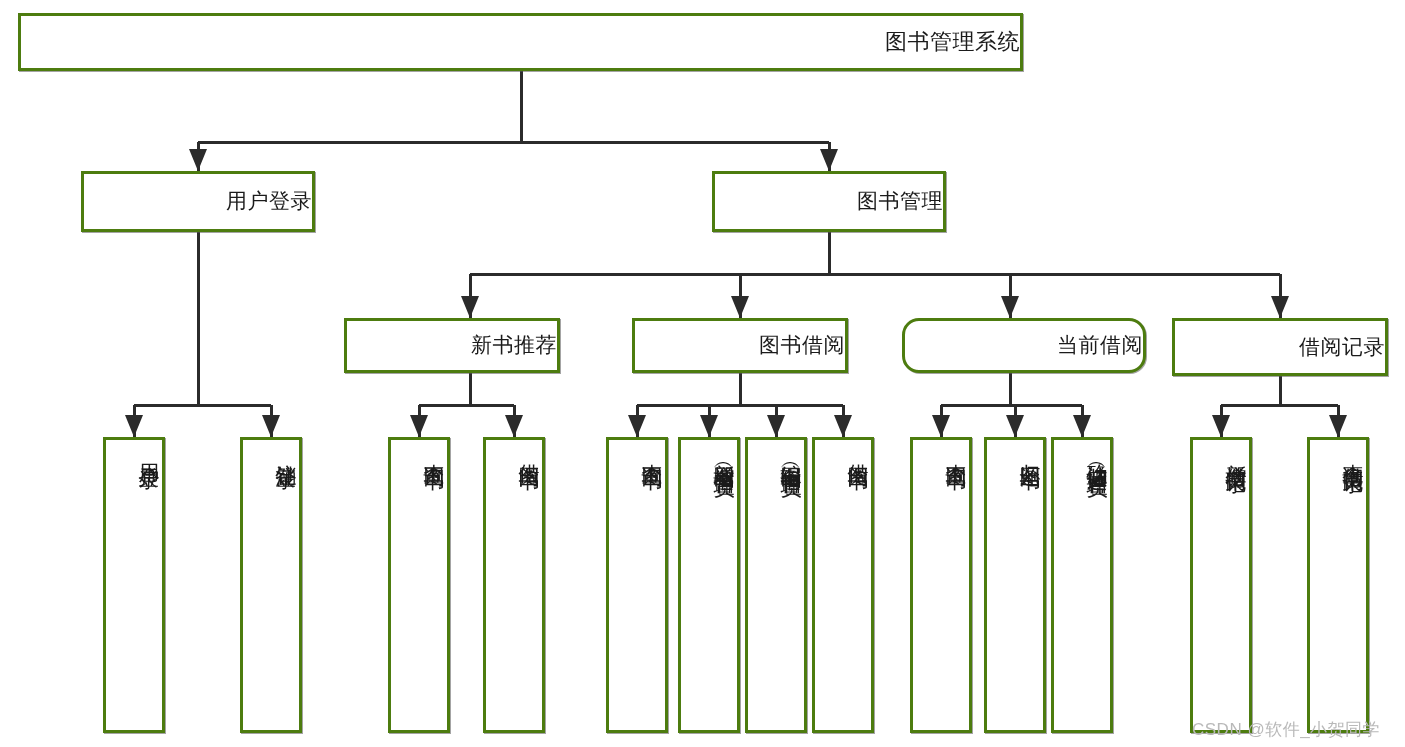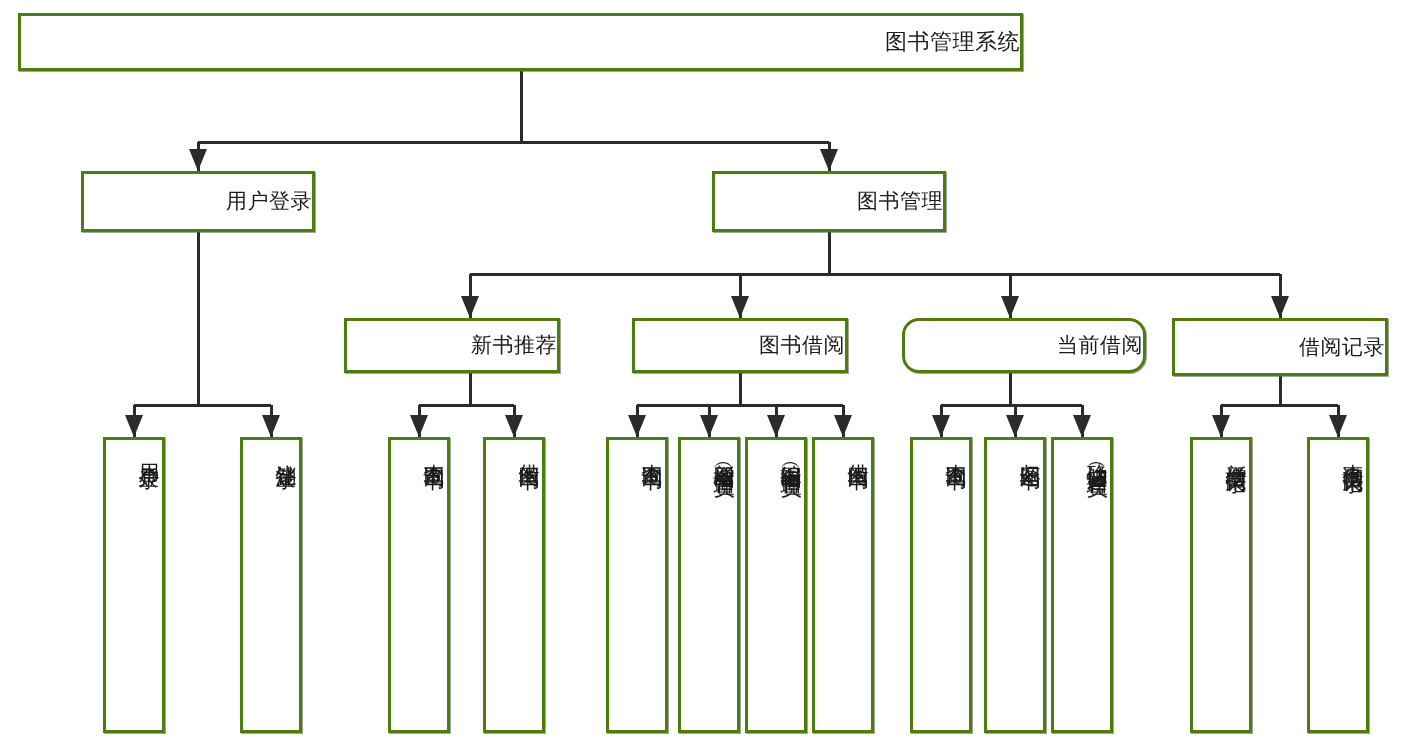--- a/index.html
+++ b/index.html
@@ -181,13 +181,14 @@
       <div class="node vert" style="left: 1051px; top: 437px; width: 62px; height: 296px;">
         <span class="label">确认归还（管理员）</span>
       </div>
       <div class="node vert" style="left: 1190px; top: 437px; width: 62px; height: 296px;">
         <span class="label">新增借阅记录</span>
       </div>
       <div class="node vert" style="left: 1307px; top: 437px; width: 62px; height: 296px;">
         <span class="label">查询借阅记录</span>
       </div>
     </div>
+  <div class="watermark" style="left: 1192px; top: 718px; color: rgb(185, 185, 185);">CSDN @软件_小贺同学</div>
 </div>
 
 </body></html>

